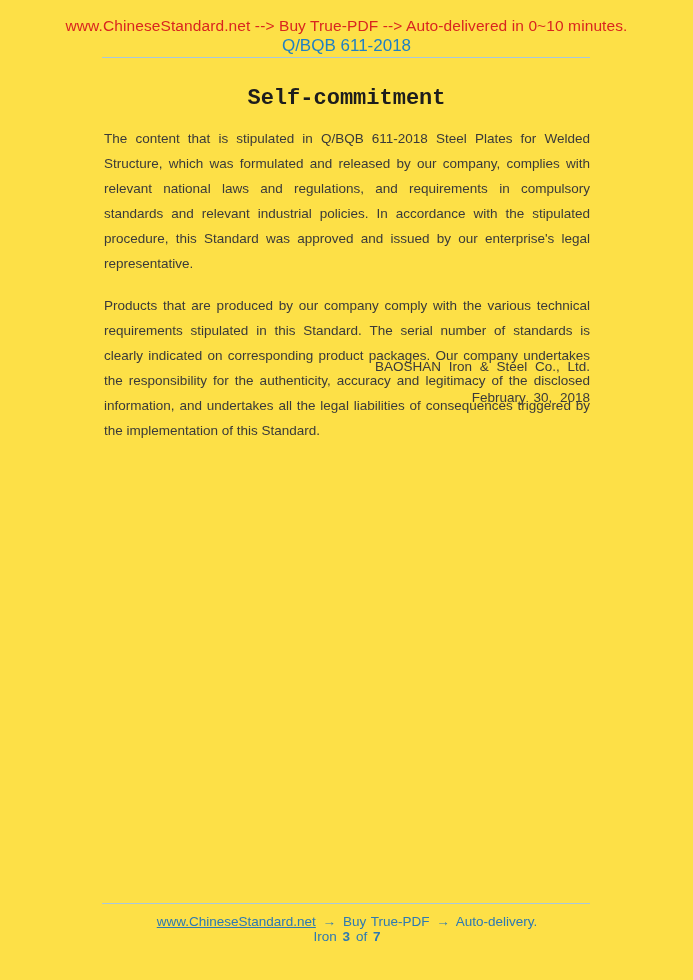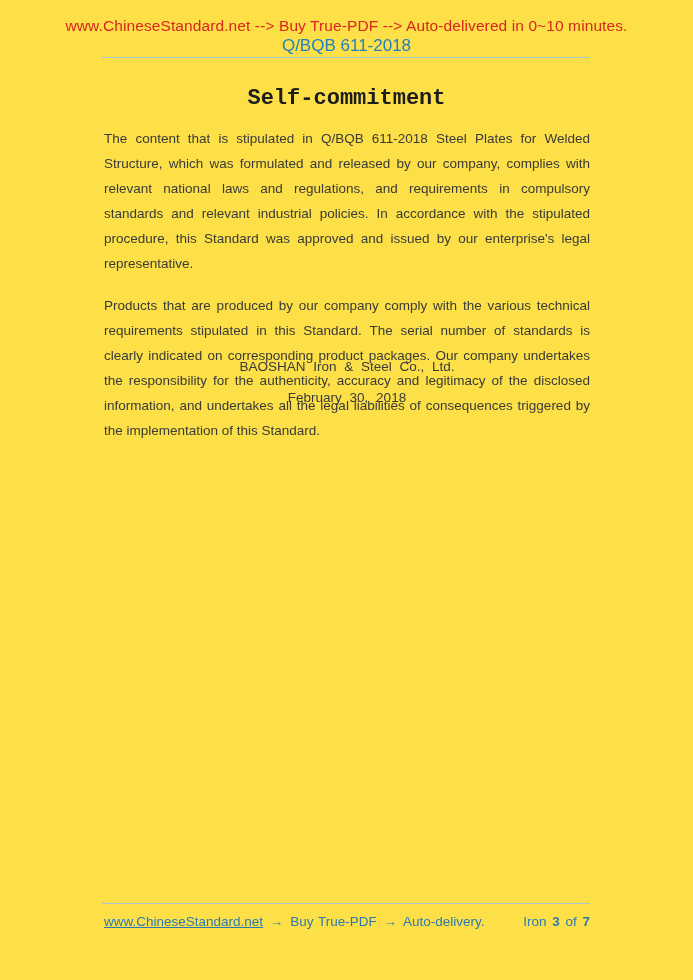--- a/index.html
+++ b/index.html
@@ -65,38 +65,39 @@
     font-size: 13.5px;
     line-height: 25px;
     color: #3a3a3a;
     text-align: justify;
     margin-bottom: 17px;
   }
   .signature, .sign-date {
     position: absolute;
     left: 104px;
     width: 486px;
-    text-align: center;
+    text-align: right;
     font-size: 13.5px;
     color: #3a3a3a;
     word-spacing: 4px;
   }
   .signature { top: 359px; }
   .sign-date { top: 390px; }
   .footer-rule { top: 903px; }
   .footer-row {
     position: absolute;
     top: 914px;
     left: 104px;
     width: 486px;
     display: flex;
     justify-content: space-between;
     align-items: center;
     font-size: 13.5px;
     color: #2d79b2;
+    flex-direction: column;
   }
   .footer-left { word-spacing: 1px; }
   .footer-left a {
     color: #2d79b2;
     text-decoration: underline;
     cursor: pointer;
   }
   .footer-left .arrow {
     padding: 0 2px;
     text-decoration: none;

